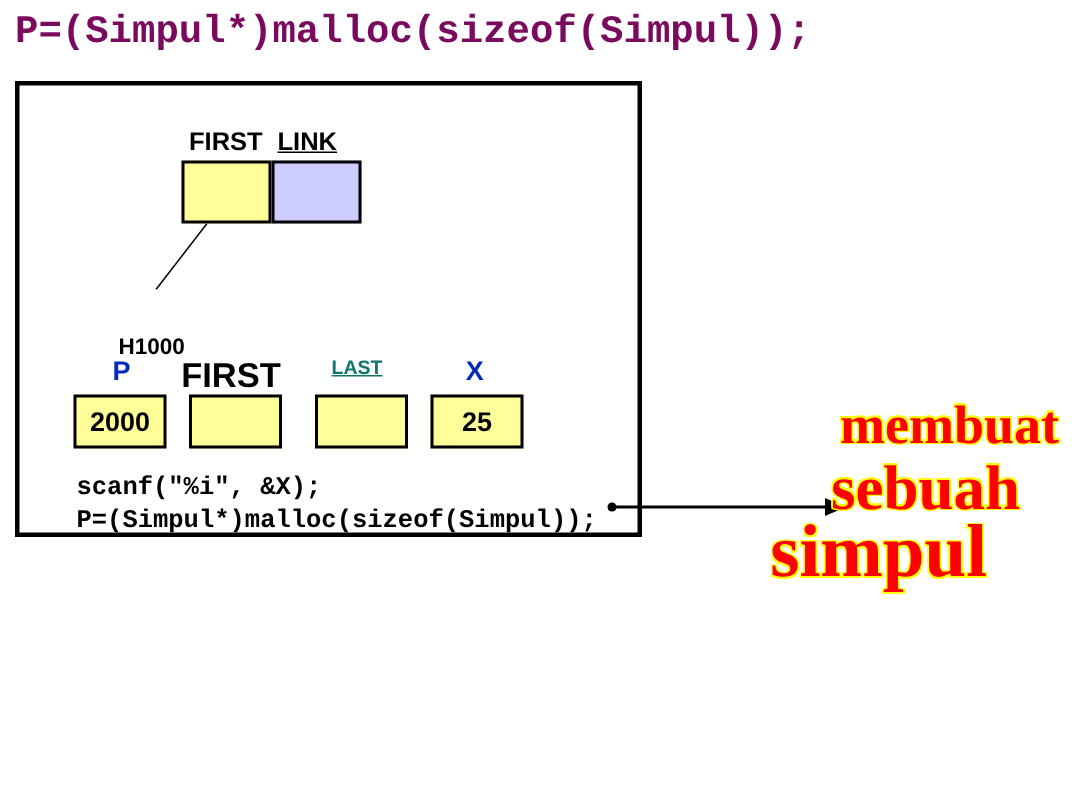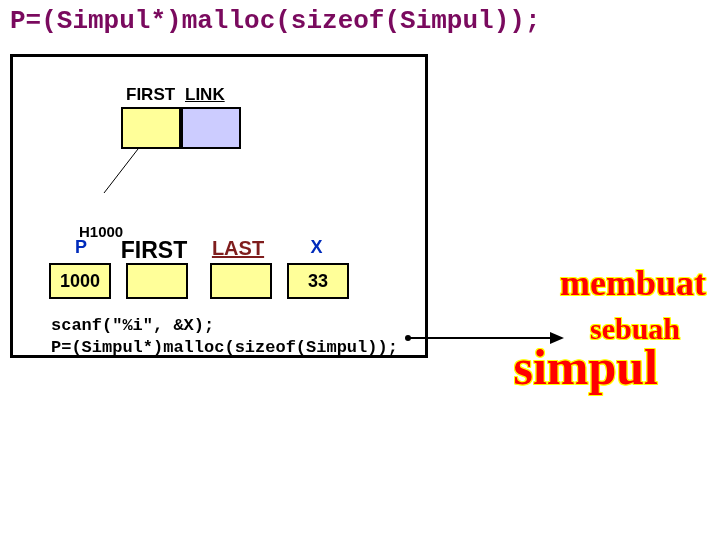--- a/index.html
+++ b/index.html
@@ -77,21 +77,21 @@
     top: 92px;
     left: 87px;
     width: 50px;
     height: 44px;
     pointer-events: none;
   }
   
   .vh { position:absolute; top:180px; font-weight:bold; font-size:18px; text-align:center; }
   .vh-p { left:38px; width:60px; color:#002bbb; }
   .vh-first { left:106px; width:70px; color:#000; font-size:23px; }
-  .vh-last { left:190px; width:70px; color:#7f1d1d; font-size:20px;text-decoration:underline; }
+  .vh-last { left:190px; width:70px; color:#0f766e; font-size:13px;text-decoration:underline; }
   .vh-x { left:276px; width:55px; color:#002bbb; }
   .vcell {
     position: absolute;
     top: 206px;
     width: 62px;
     height: 36px;
     border: 2px solid #000;
     background: #ffff99;
     font-weight: bold;
     font-size: 18px;
@@ -122,21 +122,21 @@
   .tag {
     position: absolute;
     right: 14px;
     font-family: "Times New Roman", serif;
     font-weight: bold;
     color: #ff0000;
     text-shadow: 1px 0 #ff0, -1px 0 #ff0, 0 1px #ff0, 0 -1px #ff0, 1px 1px #ff0, -1px -1px #ff0, 1px -1px #ff0, -1px 1px #ff0;
     letter-spacing: 0px;
   }
   .tag1 { top: 262px; font-size: 36px; }
-  .tag2 { top: 312px; font-size: 30px; right: 40px; }
+  .tag2 { top: 302px; font-size: 42px; right: 40px; }
   .tag3 { top: 338px; font-size: 50px; right: 62px; }
 </style>
 </head>
 <body>
 
 <div class="title">P=(Simpul*)malloc(sizeof(Simpul));</div>
 
 <div class="big-box">
 
   <div class="node-label-info">FIRST</div>
@@ -147,24 +147,24 @@
   <svg class="diag-line" viewBox="0 0 50 44">
     <line x1="4" y1="44" x2="38" y2="0" stroke="#000" stroke-width="1"></line>
   </svg>
   <div class="addr-label">H1000</div>
 
   <div class="vh vh-p">P</div>
   <div class="vh vh-first">FIRST</div>
   <div class="vh vh-last">LAST</div>
   <div class="vh vh-x">X</div>
 
-  <div class="vcell vc-p">1000</div>
+  <div class="vcell vc-p">2000</div>
   <div class="vcell vc-first"></div>
   <div class="vcell vc-last"></div>
-  <div class="vcell vc-x">33</div>
+  <div class="vcell vc-x">25</div>
 
   <div class="code-block">scanf("%i", &amp;X);
 P=(Simpul*)malloc(sizeof(Simpul));</div>
 </div>
 
 <svg class="arrow-svg" viewBox="0 0 160 20">
   <circle cx="4" cy="10" r="3" fill="#000"></circle>
   <line x1="6" y1="10" x2="146" y2="10" stroke="#000" stroke-width="2"></line>
   <polygon points="146,4 160,10 146,16" fill="#000"></polygon>
 </svg>

